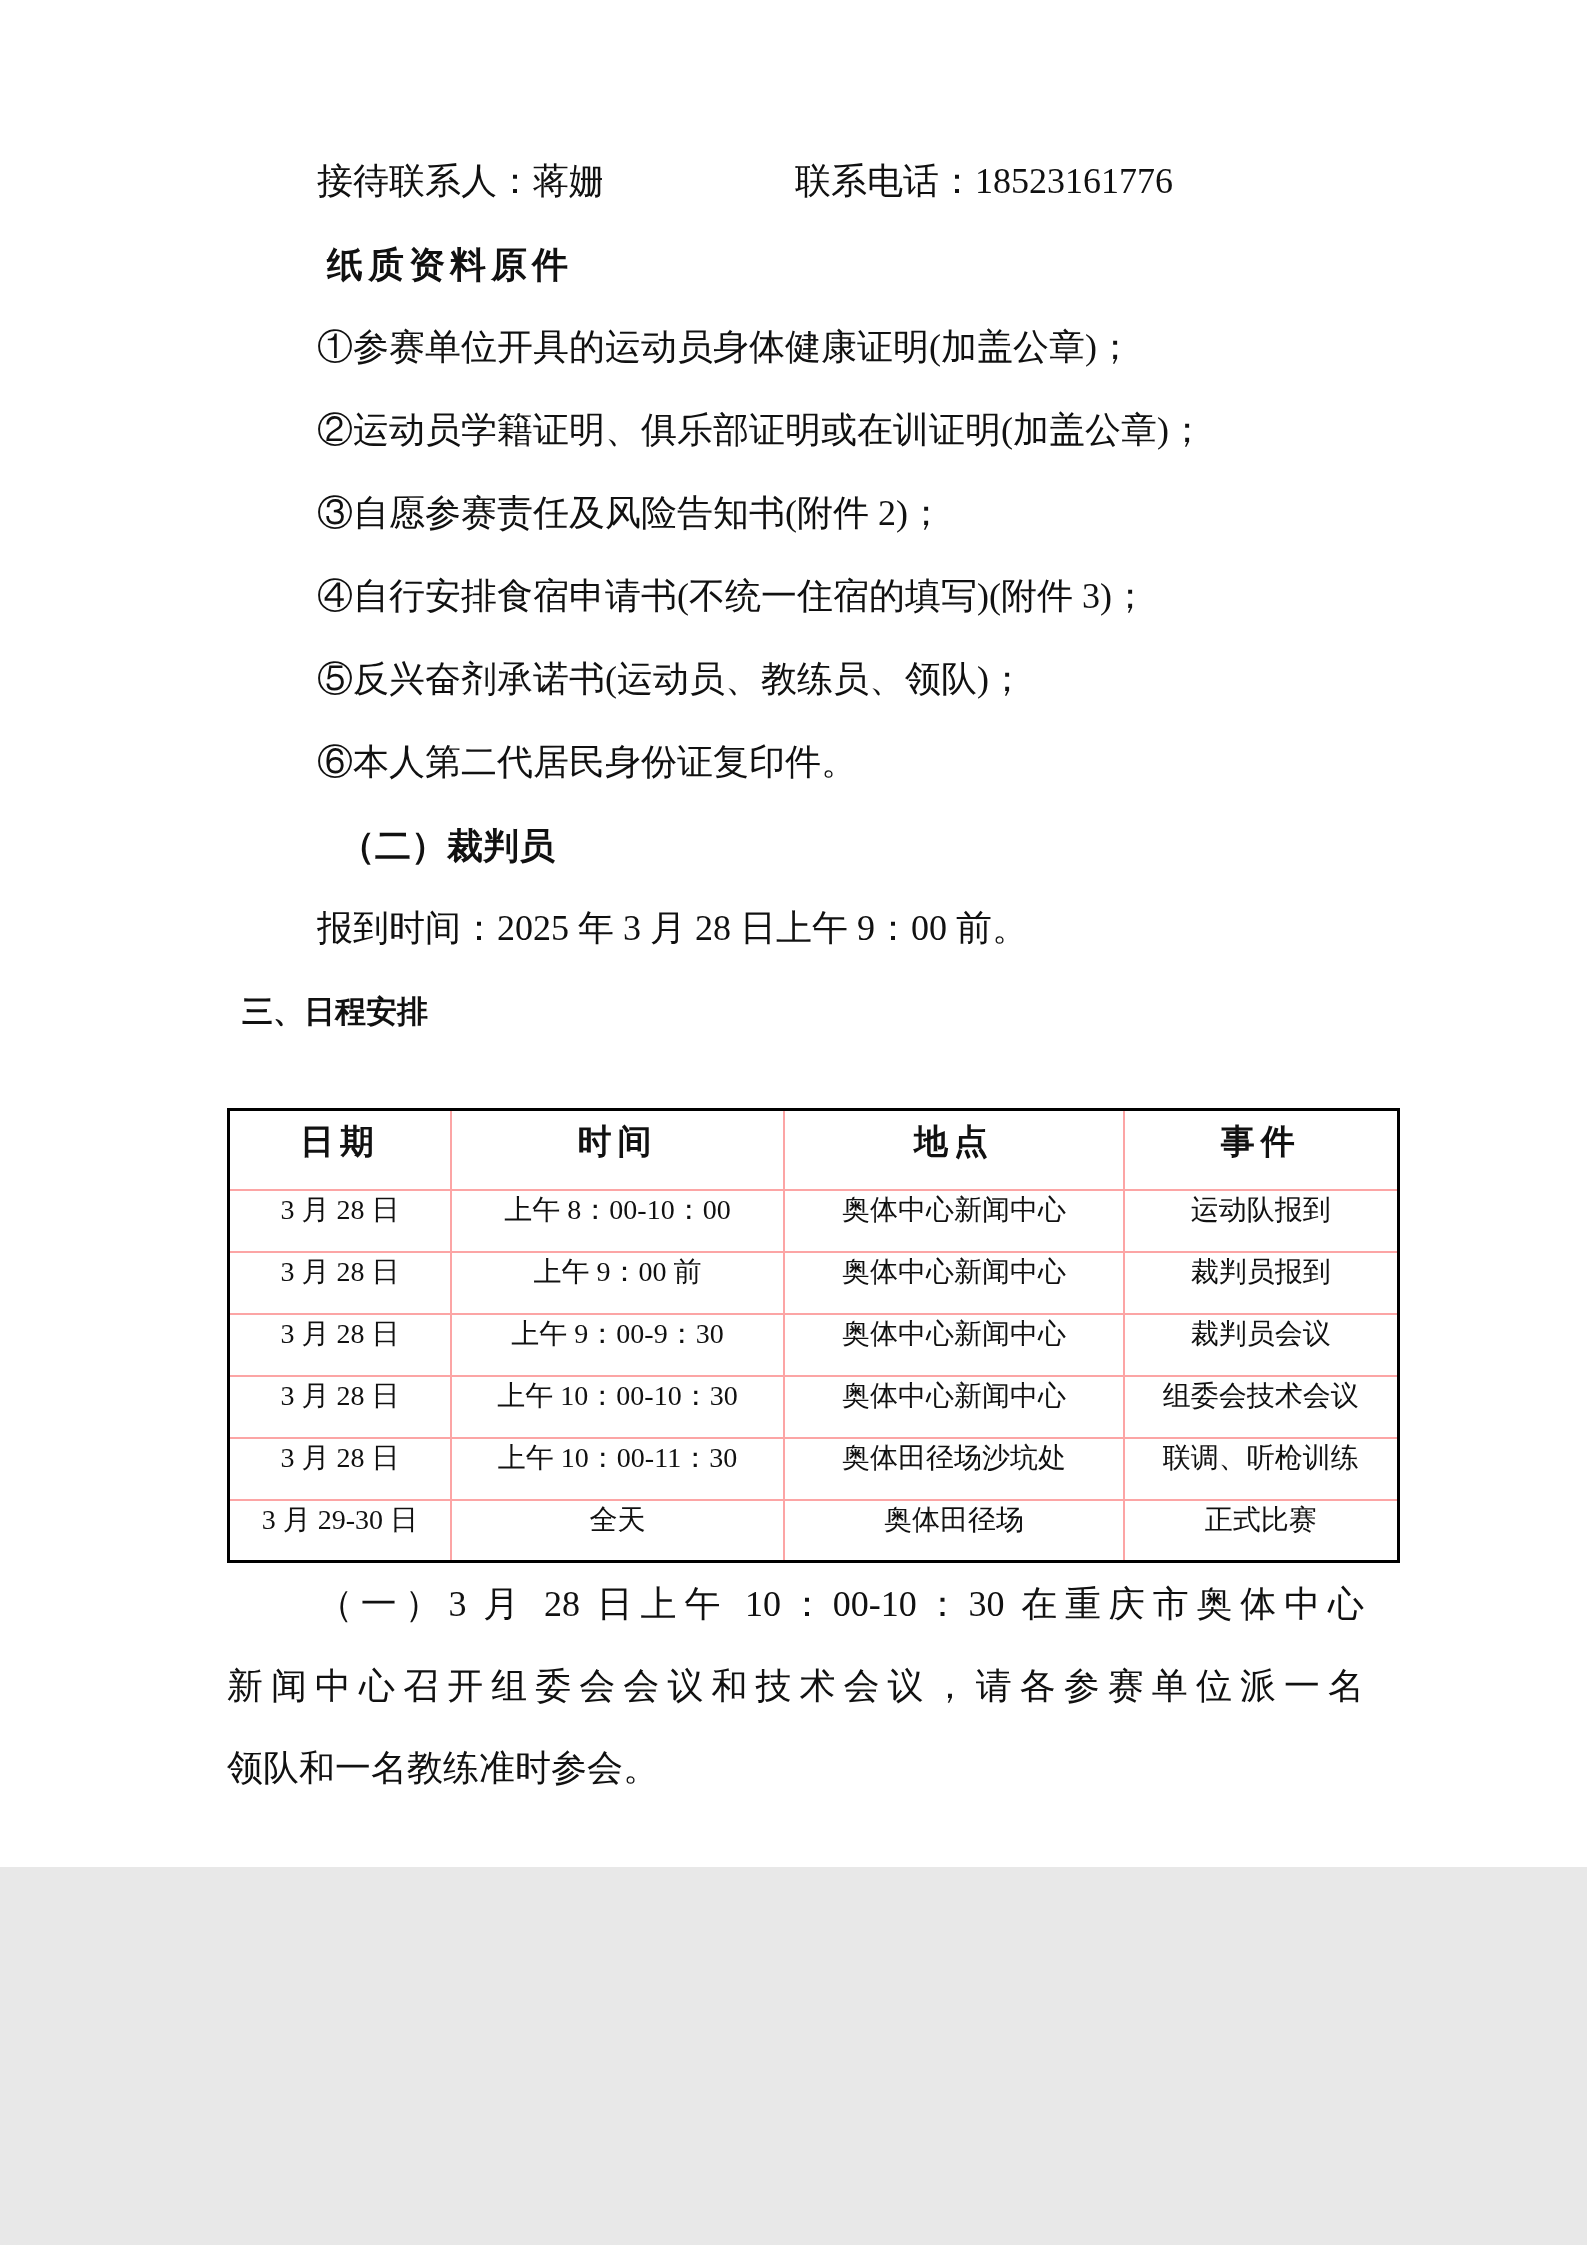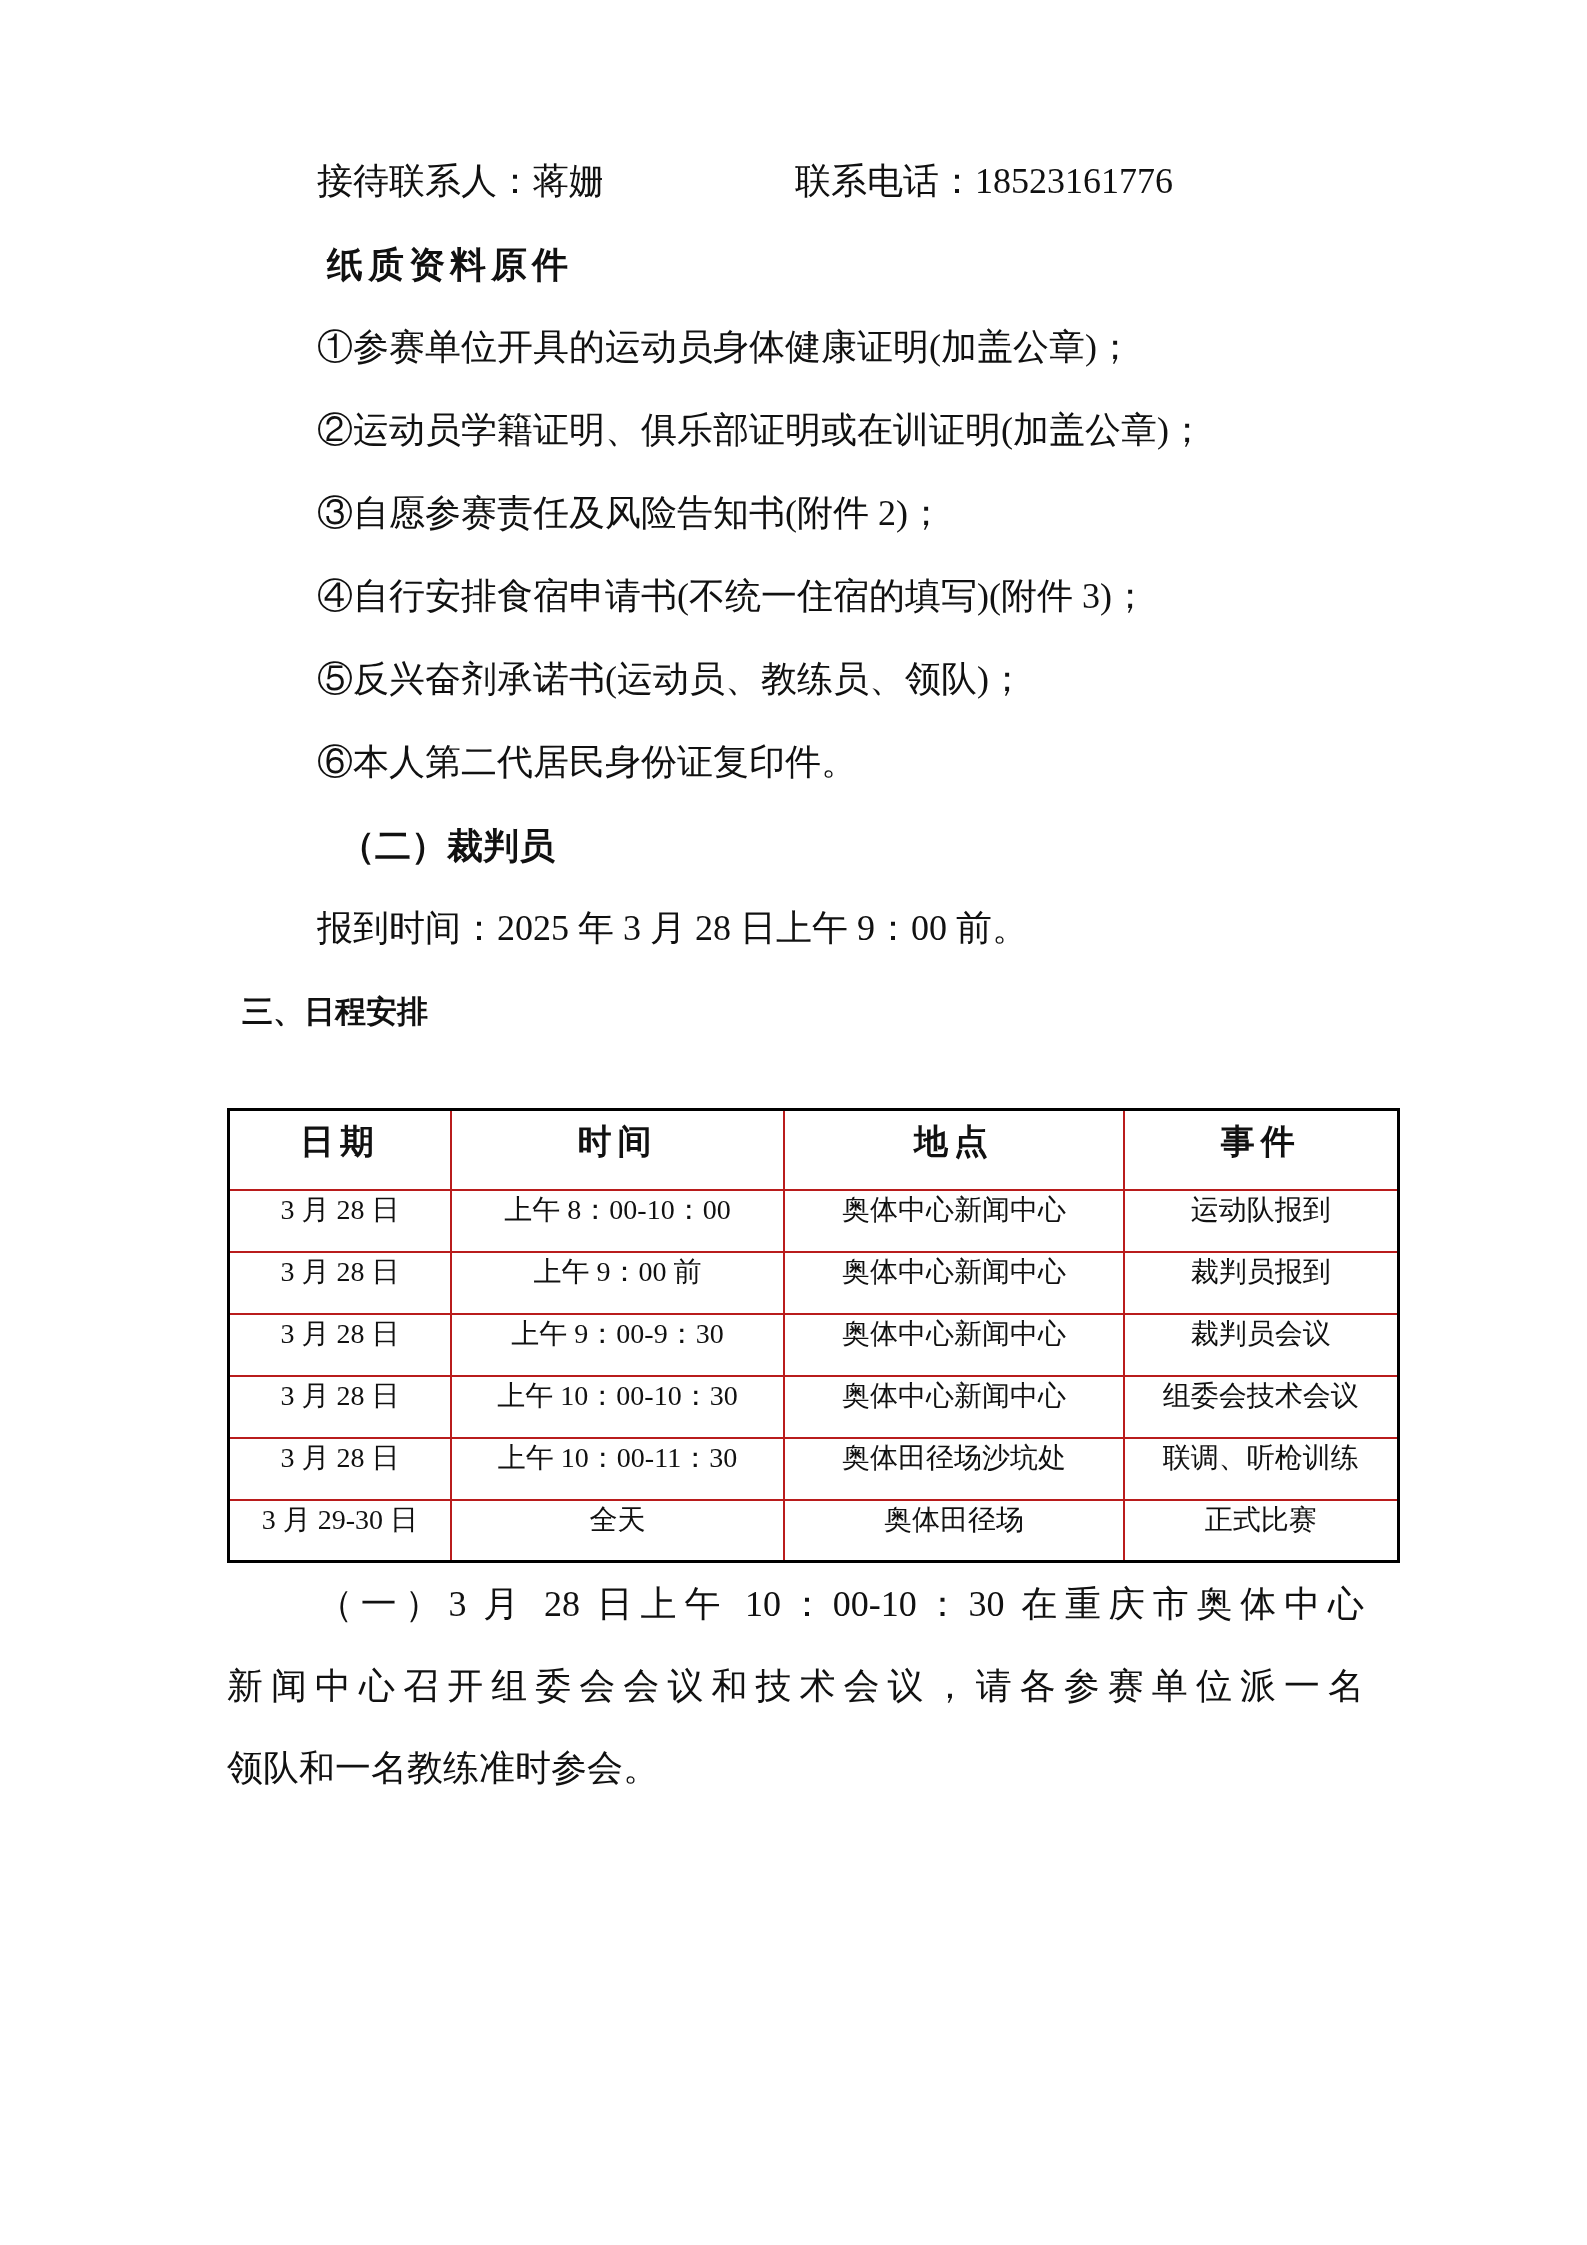--- a/index.html
+++ b/index.html
@@ -1,19 +1,19 @@
 <!DOCTYPE html>
 <html><head>
 <meta charset="utf-8">
 <style>
   * { margin: 0; padding: 0; box-sizing: border-box; }
   html, body { background: #e8e8e8; }
   .page {
     width: 1587px;
-    height: 2245px;
+    height: 1867px;
     margin: 0 auto;
     background: #ffffff;
     color: #111111;
     font-family: "Liberation Serif", "DejaVu Serif", serif;
     position: relative;
     overflow: hidden;
   }
   .content {
     padding: 140px 187px 0 227px; 
   }
@@ -50,21 +50,21 @@
   }
   
   table.schedule {
     width: 1173px;
     margin-top: 55px;
     border-collapse: collapse;
     table-layout: fixed;
     border: 3px solid #000;
   }
   table.schedule th, table.schedule td {
-    border: 2px solid #b91c1c;
+    border: 2px solid #fca5a5;
     text-align: center;
     vertical-align: top;
   }
   table.schedule th {
     height: 80px;
     font-size: 34px;
     font-weight: bold;
     padding-top: 8px;
     font-family: "Liberation Serif", "DejaVu Serif", serif;
     letter-spacing: 6px;

